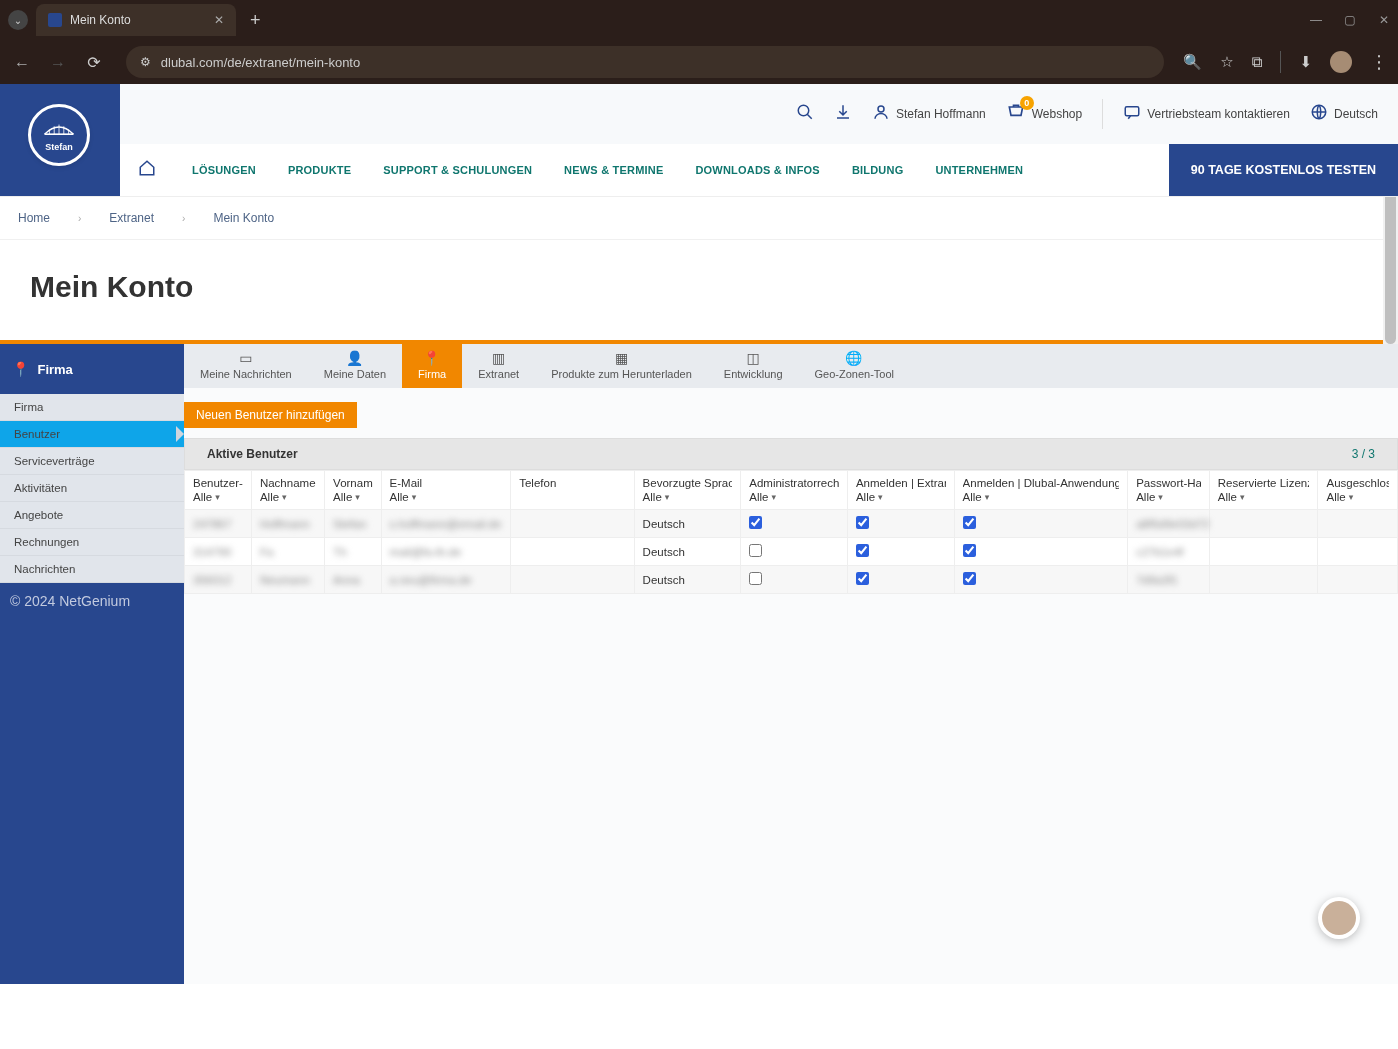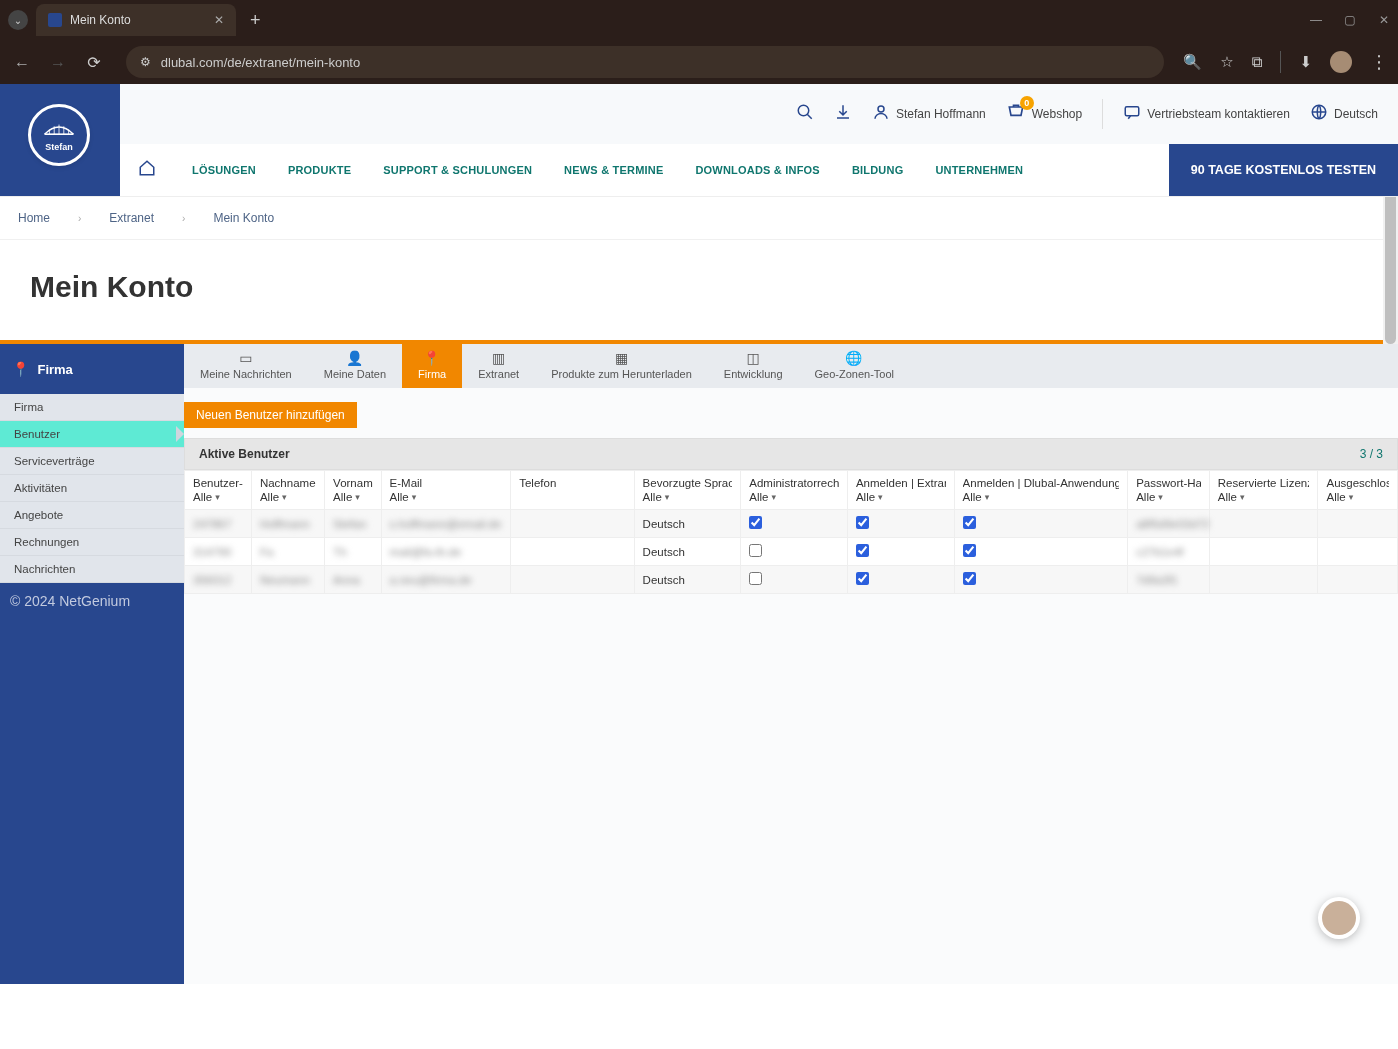--- a/index.html
+++ b/index.html
@@ -59,36 +59,36 @@
   .page-title { font-size: 30px; font-weight: 700; color: #333; }
 
   
   .orange-bar { height: 4px; background: #f18700; }
   .extranet { display: flex; min-height: 640px; }
   .sidebar { width: 184px; background: #28478e; color: #fff; }
   .sidebar-top { display: flex; align-items: center; height: 50px; padding: 0 12px; gap: 8px; font-weight: bold; font-size: 13px; }
   .pin-icon { font-size: 14px; }
   .side-list { background: #e1e5eb; }
   .side-item { padding: 7px 14px; font-size: 11.5px; color: #444; background: #e1e5eb; cursor: pointer; border-bottom: 1px solid #d6dae0; }
-  .side-item.active { background: #5eead4; position: relative; }
+  .side-item.active { background: #0ea5e9; position: relative; }
   .side-item.active::after { content: ''; position: absolute; right: -8px; top: 50%; transform: translateY(-50%); border: 8px solid transparent; border-left-color: #cfd5de; }
   .copyright { padding: 10px 10px; font-size: 14px; color: #c2cadf; }
 
   .main-panel { flex: 1; background: #fafbfc; position: relative; }
   .tabbar { background: #e8ebef; display: flex; height: 44px; align-items: flex-end; position: relative; }
   .tab-btn { display: flex; flex-direction: column; align-items: center; justify-content: center; padding: 4px 16px 6px 16px; font-size: 11px; color: #555; cursor: pointer; height: 44px; gap: 2px; }
   .tab-btn.active { background: #f18700; color: #fff; }
   .tab-btn .ti { font-size: 14px; }
   .tab-btn .ti-pin { font-size: 14px; }
 
   .add-user-btn { background: #f18700; color: #fff; font-size: 12px; padding: 6px 12px; display: inline-block; margin: 14px 0 10px 0; cursor: pointer; }
   .content-pad { }
 
   .table-area { background: #fff; }
-  .table-header { background: #e6e6e6; padding: 8px 14px; display: flex; align-items: center; font-weight: bold; font-size: 12px; border: 1px solid #ddd; }
+  .table-header { background: #e6e6e6; padding: 8px 22px; display: flex; align-items: center; font-weight: bold; font-size: 12px; border: 1px solid #ddd; }
   .table-header .count { margin-left: auto; font-weight: normal; color: #0f766e; }
 
   table.grid { width: 100%; border-collapse: collapse; font-size: 11.5px; table-layout: fixed; }
   table.grid th, table.grid td { border: 1px solid #eee; padding: 6px 8px; text-align: left; vertical-align: middle; }
   table.grid thead th { background: #fff; font-weight: normal; color: #333; }
   .th-title { font-size: 11.5px; color: #333; display: block; margin-bottom: 2px; white-space: nowrap; overflow: hidden; }
   .th-filter { font-size: 11.5px; color: #333; cursor: pointer; display: flex; align-items: center; gap: 3px; }
   .chev-down { font-size: 9px; color: #666; }
   tbody tr:nth-child(even) { background: #f7f7f7; }
   tbody tr:nth-child(odd) { background: #fff; }

